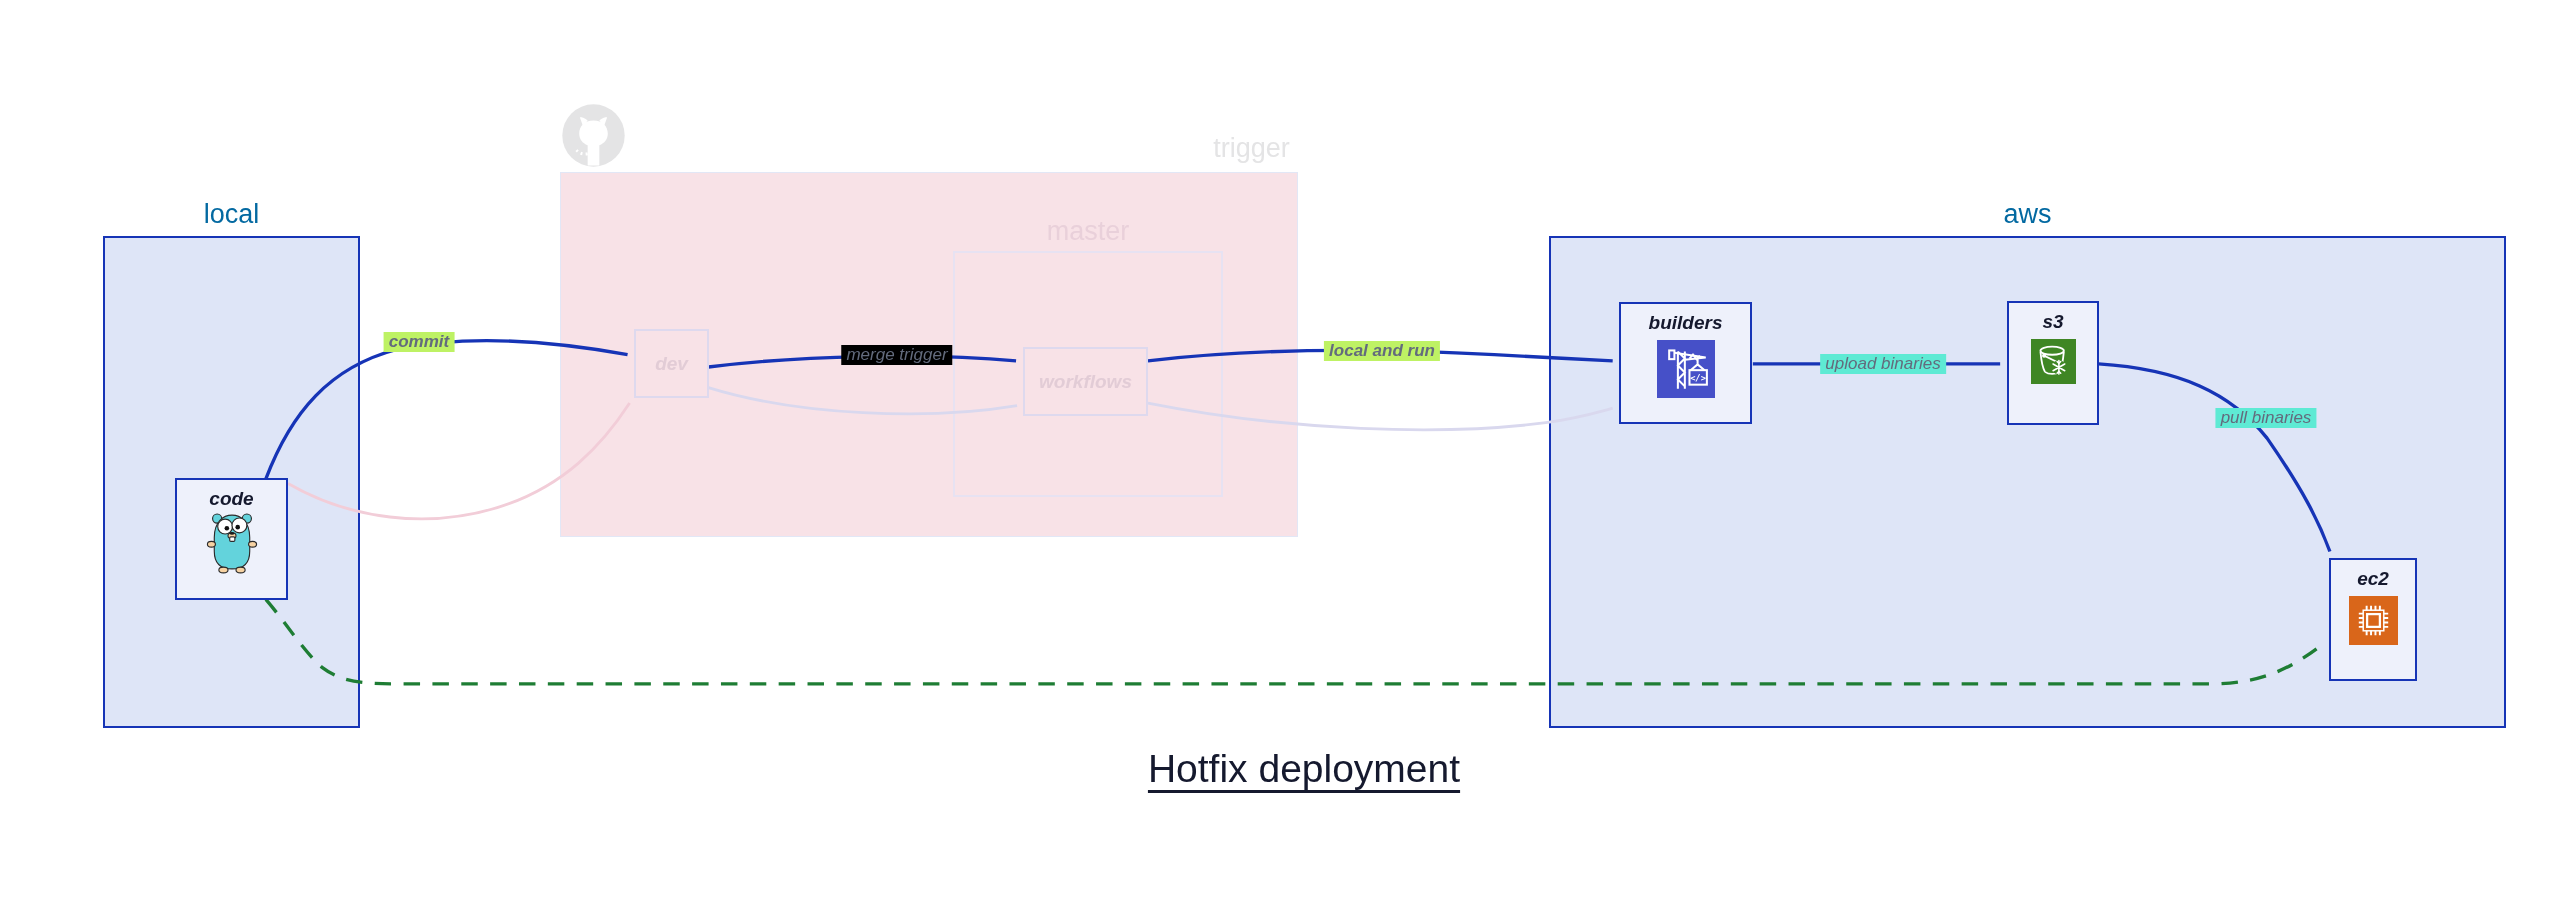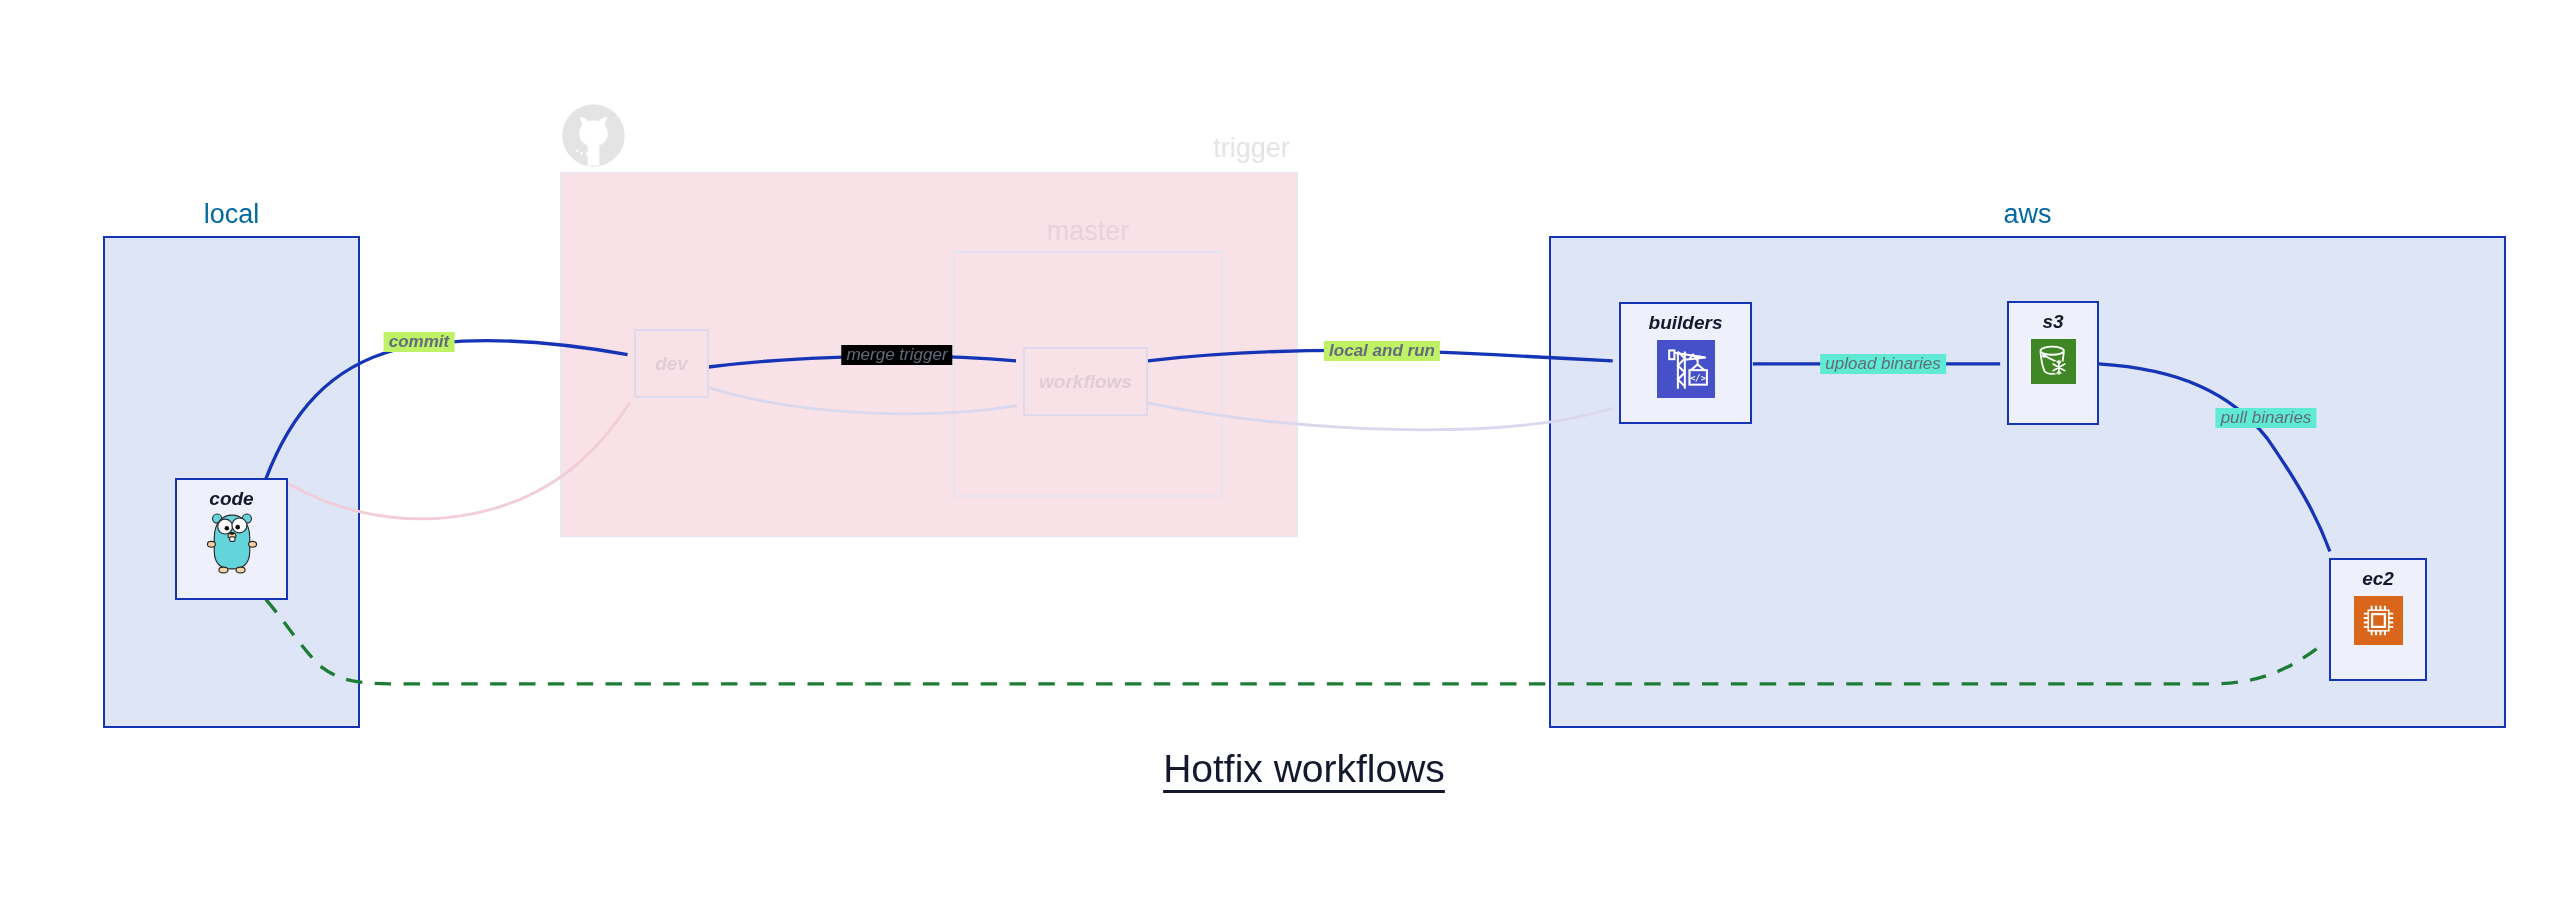--- a/index.html
+++ b/index.html
@@ -34,21 +34,21 @@
   .node{position:absolute;box-sizing:border-box;display:flex;flex-direction:column;align-items:center;z-index:4;font-style:italic;}
   .node-active{background:#eef1fb;border:2.6px solid #1634b6;}
   .node-faded{background:transparent;border:2.1px solid #ded9ee;justify-content:center;}
   .node-title{font-size:19px;font-weight:bold;color:#15192e;margin-top:8.2px;}
   .node-faded .node-title{color:#e2ccd6;margin:0;}
   .n-code{left:175px;top:478px;width:113px;height:122px;}
   .n-dev{left:634px;top:329px;width:75px;height:69px;}
   .n-workflows{left:1023px;top:347px;width:125px;height:69px;}
   .n-builders{left:1619px;top:302px;width:133px;height:122px;}
   .n-s3{left:2007px;top:301px;width:92px;height:124px;}
-  .n-ec2{left:2329px;top:558px;width:98px;height:123px;}
+  .n-ec2{left:2329px;top:558px;width:88px;height:123px;}
 
   .icon-tile{margin-top:6.2px;display:flex;align-items:center;justify-content:center;}
   .tile-codebuild{width:58px;height:58px;background:#4650c8;}
   .tile-s3{width:45px;height:45px;background:#3f8624;}
   .tile-ec2{width:49px;height:49px;background:#d9661a;}
 
   
   .edge-label{position:absolute;transform:translate(-50%,-50%);font-style:italic;font-size:17px;color:#636b7d;white-space:nowrap;padding:0 5.2px;z-index:5;}
   .bg-white{background:#bef264;font-weight:bold;}
   .bg-pink{background:#000000;margin-left:32px;}
@@ -195,16 +195,16 @@
       </svg>
     </div>
   </div>
 
   <div class="edge-label bg-white l-commit">commit</div>
   <div class="edge-label bg-pink l-merge">merge trigger</div>
   <div class="edge-label bg-white l-uploadrun">local and run</div>
   <div class="edge-label bg-aws l-uploadbin">upload binaries</div>
   <div class="edge-label bg-aws l-pullbin">pull binaries</div>
 
-  <div class="diagram-title">Hotfix workflows</div>
+  <div class="diagram-title">Hotfix deployment</div>
 
 </div>
 
 
 </body></html>

